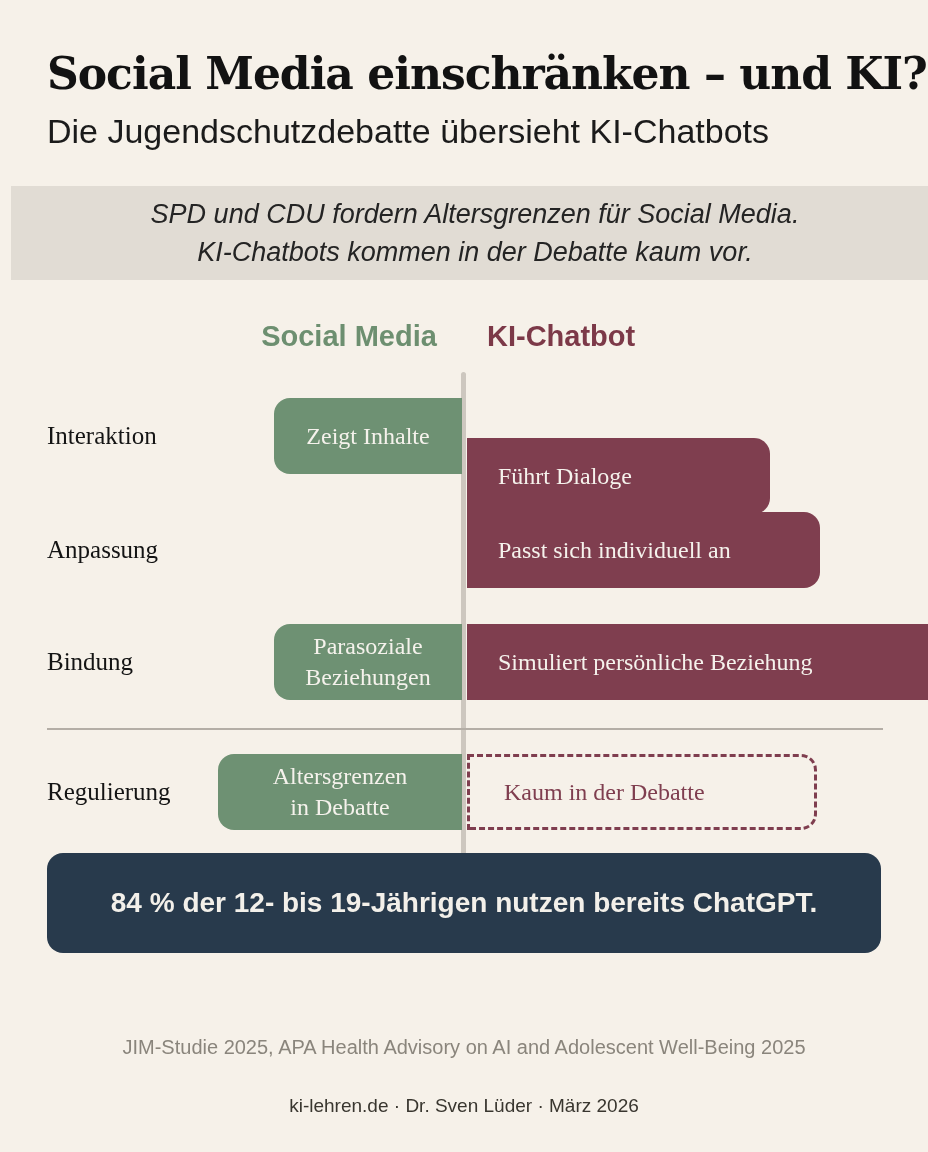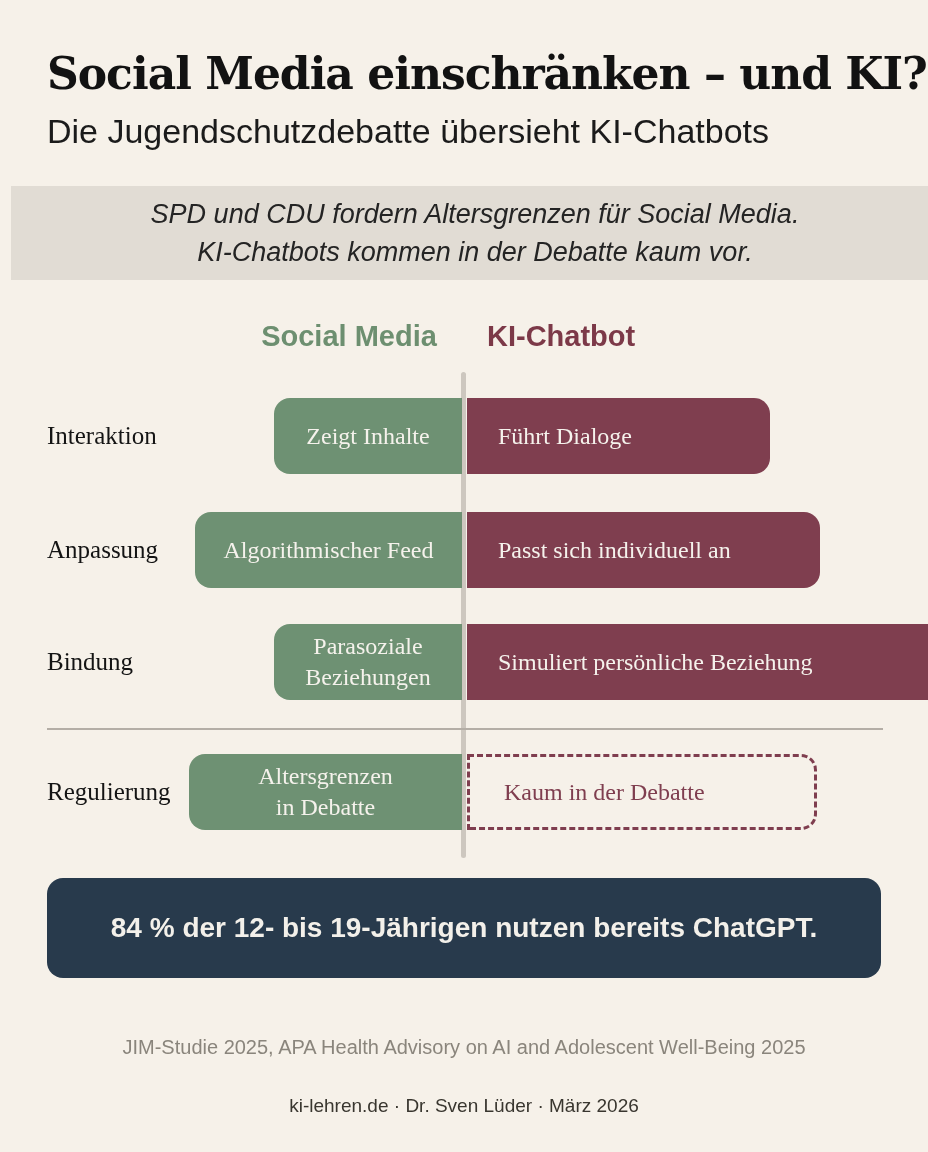--- a/index.html
+++ b/index.html
@@ -122,21 +122,21 @@
     padding-left: 34px;
   }
   .hseparator {
     position: absolute;
     left: 47px; top: 728px;
     width: 836px; height: 2px;
     background: #b4aea6;
   }
   .stat-box {
     position: absolute;
-    left: 47px; top: 878px;
+    left: 47px; top: 853px;
     width: 834px; height: 100px;
     background: var(--navy, #283a4c);
     border-radius: 16px;
     display: flex;
     flex-direction: column;
     justify-content: center;
     align-items: center;
     color: #f3f0ea;
     font-size: 28px;
     font-weight: 700;
@@ -177,40 +177,37 @@
   <div class="col-head right">KI-Chatbot</div>
 
   <div class="vdivider"></div>
 
   <div id="rows">
       <div class="row" style="top: 398px;">
         <div class="row-label">Interaktion</div>
         <div class="pill left-pill" style="width: 188px;">
           <div>Zeigt Inhalte</div>
         </div>
-        <div class="pill right-pill" style="width: 303px;">Führt Dialoge</div>
+        <div class="pill right-pill" style="width: 303px; margin-top: 40px;">Führt Dialoge</div>
       </div>
       <div class="row" style="top: 512px;">
         <div class="row-label">Anpassung</div>
-        <div class="pill left-pill" style="width: 267px;">
-          <div>Algorithmischer Feed</div>
-        </div>
         <div class="pill right-pill" style="width: 353px;">Passt sich individuell an</div>
       </div>
       <div class="row" style="top: 624px;">
         <div class="row-label">Bindung</div>
         <div class="pill left-pill" style="width: 188px;">
           <div>Parasoziale</div>
           <div>Beziehungen</div>
         </div>
         <div class="pill right-pill" style="width: 492px;">Simuliert persönliche Beziehung</div>
       </div>
       <div class="row" style="top: 754px;">
         <div class="row-label">Regulierung</div>
-        <div class="pill left-pill" style="width: 273px;">
+        <div class="pill left-pill" style="width: 244px;">
           <div>Altersgrenzen</div>
           <div>in Debatte</div>
         </div>
         <div class="pill right-pill dashed" style="width: 350px;">Kaum in der Debatte</div>
       </div>
     </div>
 
   <div class="hseparator"></div>
 
   <div class="stat-box">

